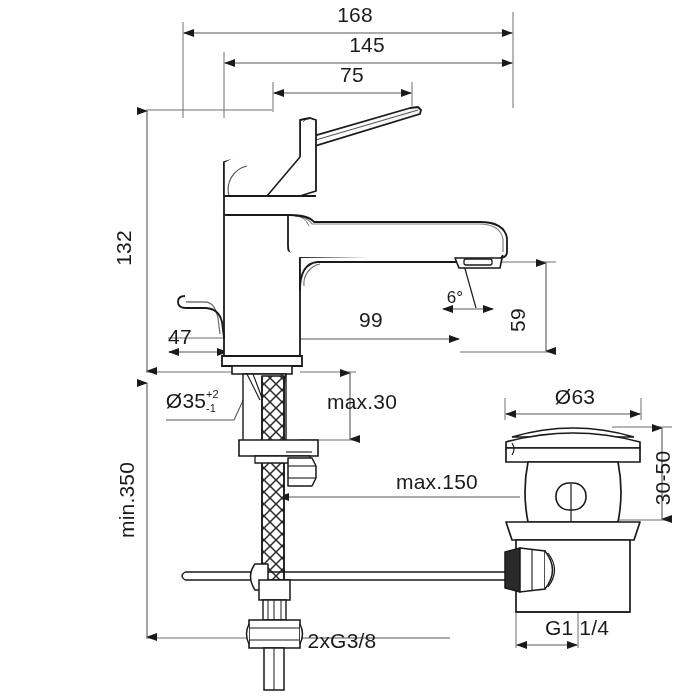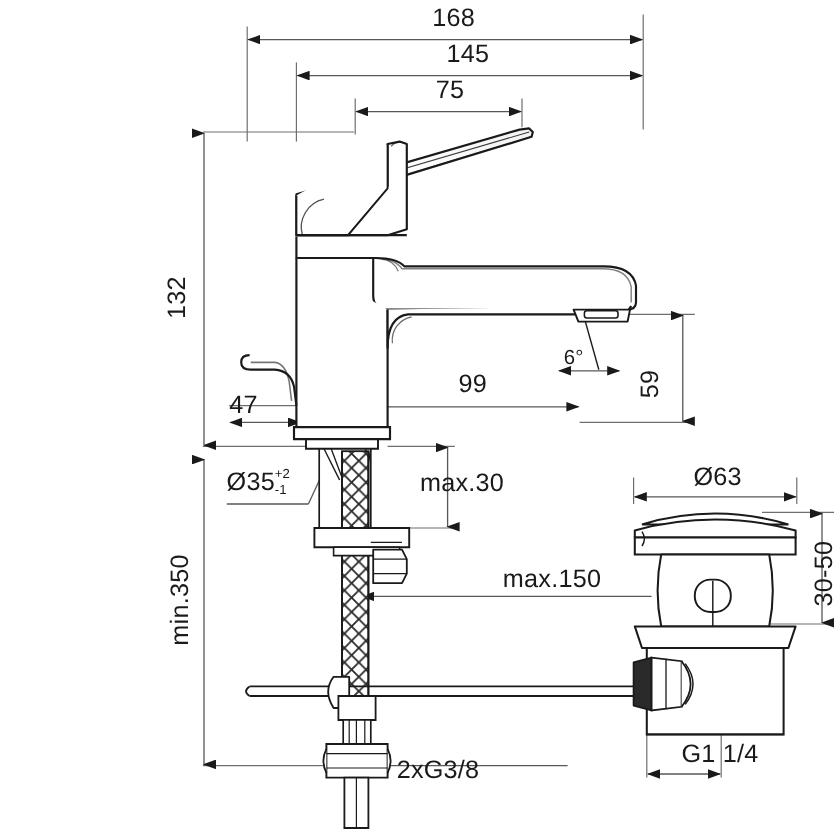--- a/index.html
+++ b/index.html
@@ -3,21 +3,21 @@
 <meta charset="utf-8">
 <title>Faucet Technical Drawing</title>
 <style>
   html,body{margin:0;padding:0;background:#ffffff;}
   body{
     width:700px;height:700px;
     font-family:"Liberation Sans", sans-serif;
     overflow:hidden;
     position:relative;
   }
-  #sheet{position:absolute;left:0;top:0;width:572px;height:700px;padding-left:23px;}
+  #sheet{position:absolute;left:0;top:0;width:572px;height:700px;}
   svg{display:block;}
   .dimtext{
     font-family:"Liberation Sans", sans-serif;
     font-size:21px;
     fill:#1a1a1a;
     letter-spacing:0.2px;
   }
   .toltext{
     font-family:"Liberation Sans", sans-serif;
     font-size:11px;

